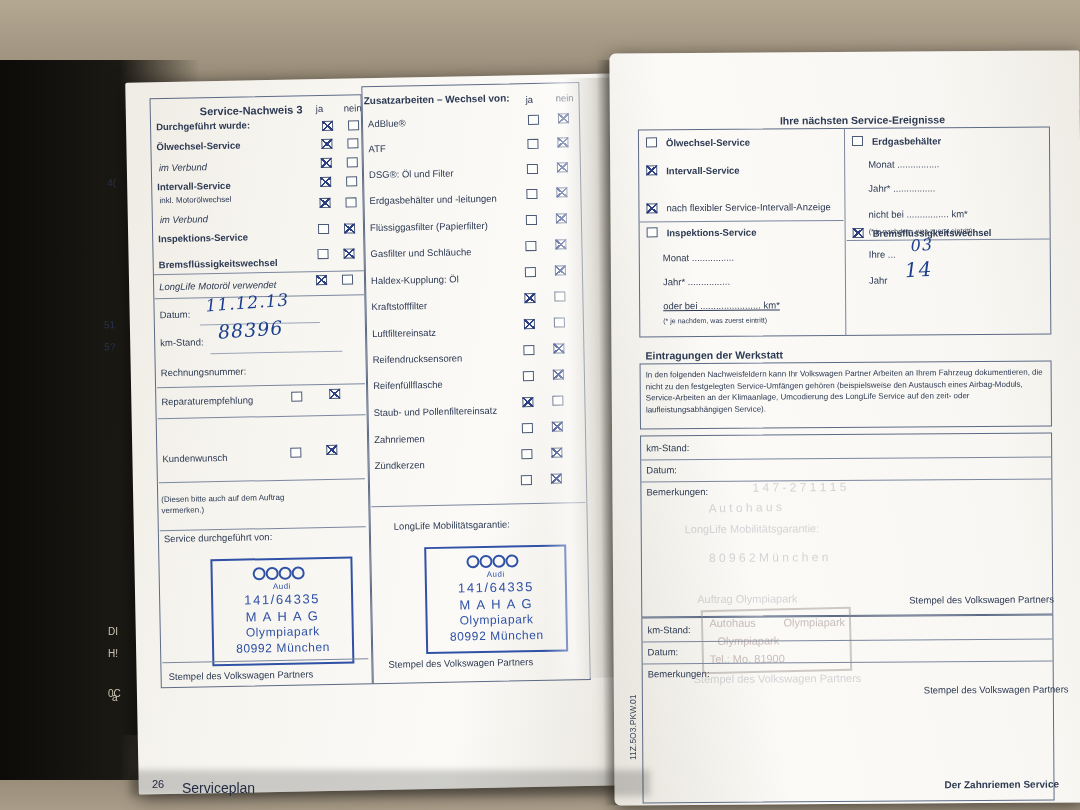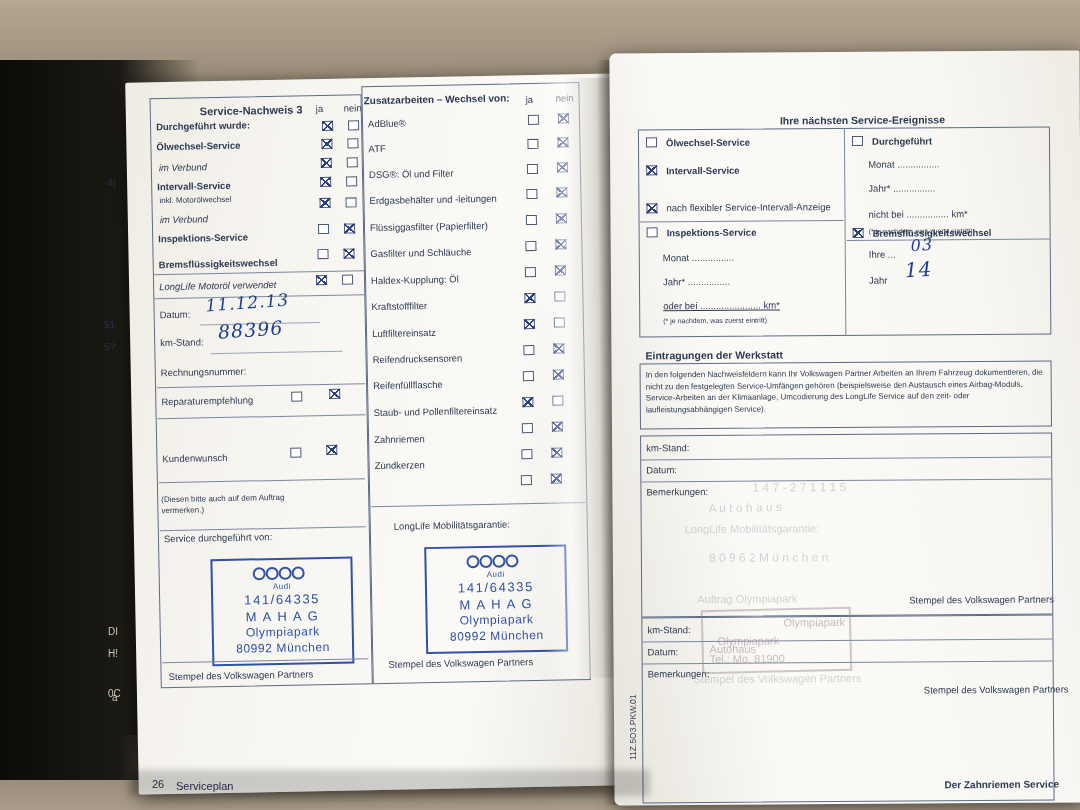--- a/index.html
+++ b/index.html
@@ -332,21 +332,21 @@
 
     <div class="cb" style="left:36px; top:174px;"></div>
     <div class="t bold" style="left:56px; top:175px;">Inspektions-Service</div>
 
     <div class="t" style="left:52px; top:200px;">Monat ................</div>
     <div class="t" style="left:52px; top:224px;">Jahr* ................</div>
     <div class="t" style="left:52px; top:248px;text-decoration:underline;">oder bei ....................... km*</div>
     <div class="t tiny" style="left:52px; top:264px;">(* je nachdem, was zuerst eintritt)</div>
 
     <div class="cb" style="left:242px; top:84px;"></div>
-    <div class="t bold" style="left:262px; top:85px;">Durchgeführt</div>
+    <div class="t bold" style="left:262px; top:85px;">Erdgasbehälter</div>
 
     <div class="t" style="left:258px; top:108px;">Monat ................</div>
     <div class="t" style="left:258px; top:132px;">Jahr* ................</div>
     <div class="t" style="left:258px; top:158px;">nicht bei ................ km*</div>
     <div class="t tiny" style="left:258px; top:176px;">(* je nachdem, was zuerst eintritt)</div>
 
     <div class="hline" style="left:236px; top:188px; width:203px;"></div>
 
     <div class="cb x" style="left:242px; top:176px;"></div>
     <div class="t bold" style="left:262px; top:177px;">Bremsflüssigkeitswechsel</div>
@@ -378,32 +378,32 @@
     <div class="t" style="left:310px; top:634px;">Stempel des Volkswagen Partners</div>
 
     <div class="ghost" style="left:140px; top:428px;">1 4 7 - 2 7 1 1 1 5</div>
     <div class="ghost" style="left:96px; top:448px; transform:rotate(-1deg);">A u t o h a u s</div>
     <div class="ghost" style="left:72px; top:470px; font-size:11px;">LongLife Mobilitätsgarantie:</div>
     <div class="ghost" style="left:96px; top:498px;">8 0 9 6 2  M ü n c h e n</div>
     <div class="ghost" style="left:80px; top:620px; font-size:11px;">Stempel des Volkswagen Partners</div>
     <div class="ghost" style="left:84px; top:540px; font-size:11px;">Auftrag  Olympiapark</div>
 
     <div style="position:absolute; left:88px; top:556px; width:150px; height:64px; border:2px solid rgba(150,140,135,.45); transform:rotate(-1deg);"></div>
-    <div class="ghost" style="left:96px; top:564px; font-size:11px; color:rgba(150,130,128,.5);margin-top:26px;">Autohaus</div>
+    <div class="ghost" style="left:96px; top:564px; font-size:11px; color:rgba(150,130,128,.5);">Autohaus</div>
     <div class="ghost" style="left:170px; top:564px; font-size:11px; color:rgba(150,130,128,.5);">Olympiapark</div>
     <div class="ghost" style="left:104px; top:582px; font-size:11px; color:rgba(150,130,128,.5);">Olympiapark</div>
     <div class="ghost" style="left:96px; top:600px; font-size:11px; color:rgba(150,130,128,.5);">Tel.: Mo. 81900</div>
 
     <div class="t" style="left:330px; top:728px; font-size:10px; font-weight:bold;">Der Zahnriemen Service</div>
   </div>
 
   <div class="spine-code" style="left:628px; top:760px;">11Z.5O3.PKW.01</div>
 
   <div class="t" style="position:absolute; left:152px; top:778px; font-size:11px; color:#2b3550;">26</div>
-  <div class="t" style="position:absolute; left:176px; top:780px; font-size:11px; color:#2b3550;">Serviceplan</div>
+  <div class="t" style="position:absolute; left:182px; top:780px; font-size:14px; color:#2b3550;">Serviceplan</div>
 
   <div class="edge-mark" style="left:108px; top:626px; color:#cfc7b6;">DI</div>
   <div class="edge-mark" style="left:108px; top:648px; color:#cfc7b6;">H!</div>
   <div class="edge-mark" style="left:108px; top:688px; color:#cfc7b6;">0C</div>
   <div class="edge-mark" style="left:112px; top:692px; color:#cfc7b6;">a</div>
 
   <div class="shadowstrip" style="left:130px; top:770px; width:520px; height:26px;"></div>
 </div>
 
 </body></html>

